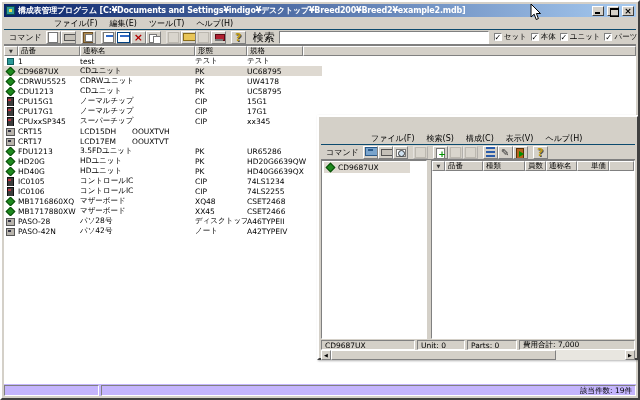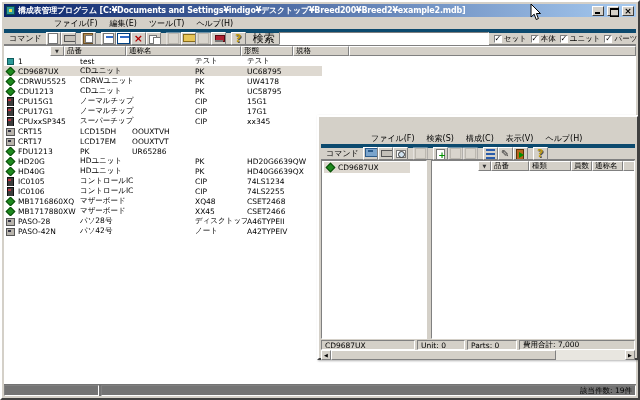--- a/index.html
+++ b/index.html
@@ -12,21 +12,21 @@
   .app-ico{width:9px;height:9px;position:relative;flex:none;background:#2e9a9a;border:1px solid #0e4c4c;}
   .app-ico::after{content:"";position:absolute;left:2px;top:2px;width:3px;height:3px;background:#e8e24a;}
   .cap-btn{width:12px;height:10px;background:#d4d0c8;border:1px solid;border-color:#fff #404040 #404040 #fff;
            position:relative;flex:none;display:flex;align-items:center;justify-content:center;}
   .cap-min::after{content:"";position:absolute;left:2px;bottom:1px;width:5px;height:2px;background:#000;}
   .cap-max::after{content:"";position:absolute;left:2px;top:1px;width:7px;height:6px;border:1px solid #000;border-top-width:2px;}
   .cap-close::after{content:"×";font-size:9px;font-weight:bold;color:#000;line-height:8px;}
   .menubar{display:flex;align-items:center;font-size:8px;color:#000;margin-left:44px;}
   .menu-item{padding:1px 6px;}
   
-  .toolbar{display:flex;align-items:center;border-top:4px solid #0c4a6e;border-bottom:1px solid #808080;padding:1px 2px;gap:1px;}
+  .toolbar{display:flex;align-items:center;border-top:1px solid #0c4a6e;border-bottom:1px solid #808080;padding:1px 2px;gap:1px;}
   .cmd-label{font-size:8px;padding:0 3px;flex:none;}
   .tbtn{width:15px;height:13px;background:#d4d0c8;border:1px solid;border-color:#fff #808080 #808080 #fff;
         display:flex;align-items:center;justify-content:center;position:relative;flex:none;overflow:hidden;}
   .tbtn.tb-gap{border:none;background:transparent;width:5px;}
   .tbtn.disabled{opacity:.4;}
   .i-new::before{content:"";width:8px;height:9px;background:#fff;border:1px solid #777;display:block;}
   .i-print::before{content:"";position:absolute;top:2px;left:3px;width:8px;height:4px;background:#fff;border:1px solid #888;}
   .i-print::after{content:"";position:absolute;bottom:2px;left:2px;width:10px;height:5px;background:#c4c0b8;border:1px solid #555;}
   .i-paste::before{content:"";width:8px;height:9px;background:#b08a50;border:1px solid #6b4e23;display:block;}
   .i-paste::after{content:"";position:absolute;bottom:1px;right:2px;width:6px;height:6px;background:#fff;border:1px solid #777;}
@@ -61,41 +61,41 @@
   .chk .box{width:8px;height:8px;background:#fff;border:1px solid;border-color:#808080 #fff #fff #808080;
             display:flex;align-items:center;justify-content:center;flex:none;}
   .chk .tick{display:none;font-size:8px;line-height:7px;color:#000;font-weight:bold;}
   .chk .tick.on{display:block;}
   .chk-label{font-size:7.5px;white-space:nowrap;}
   .search-btn{margin-left:4px;height:13px;padding:0 3px;display:flex;align-items:center;gap:2px;
               background:#d4d0c8;border:1px solid;border-color:#fff #808080 #808080 #fff;font-size:7.5px;flex:none;white-space:nowrap;}
   
   .listview{position:absolute;left:2px;right:2px;top:43px;bottom:14px;background:#fff;overflow:hidden;
             border-top:1px solid #808080;}
-  .lv-header{display:flex;height:10px;background:#7f1d1d;margin-left:46px;}
+  .lv-header{display:flex;height:10px;background:#7f1d1d;}
   .hcell{border:1px solid;border-color:#fff #808080 #808080 #fff;background:#d4d0c8;font-size:7.5px;
          padding:0 2px;white-space:nowrap;overflow:hidden;flex:none;display:flex;align-items:center;}
   .h-sort{width:14px;justify-content:center;}
   .h-sort::before{content:"▼";font-size:5px;color:#333;}
   .h-part{width:62px;} .h-name{width:115px;} .h-form{width:52px;} .h-spec{width:56px;} .h-fill{flex:1;}
   .lv-rows{position:absolute;left:0;right:0;top:10px;bottom:0;background:#fff;}
   .lv-row{display:flex;height:10px;align-items:center;width:318px;}
   .lv-row.selected{background:#ded9d1;}
   .cell{font-size:7.5px;white-space:nowrap;overflow:hidden;flex:none;color:#000;}
   .c-part{width:76px;display:flex;align-items:center;}
   .c-name{width:115px;} .c-form{width:52px;} .c-spec{width:73px;}
   .row-icon{width:9px;height:9px;display:inline-block;margin:0 3px 0 2px;position:relative;flex:none;}
   .row-icon.set::before{content:"";position:absolute;inset:1px;background:#2e9a9a;border:1px solid #0e5c5c;}
   .row-icon.unit::before{content:"";position:absolute;left:1px;top:1px;width:5px;height:5px;background:#1e8a1e;border:1px solid #0a4a0a;transform:rotate(45deg);}
   .row-icon.parts::before{content:"";position:absolute;left:1px;top:0;width:5px;height:8px;background:#3c3c3c;border:1px solid #111;}
   .row-icon.parts::after{content:"";position:absolute;left:2px;top:2px;width:3px;height:2px;background:#c03040;}
   .row-icon.body::before{content:"";position:absolute;left:0;top:1px;width:7px;height:6px;background:#b8b4ac;border:1px solid #555;}
   .row-icon.body::after{content:"";position:absolute;left:2px;top:3px;width:3px;height:2px;background:#334;}
   
-  .statusbar{position:absolute;left:2px;right:2px;bottom:2px;height:12px;display:flex;gap:2px;align-items:stretch;background:#737373;padding-top:1px;}
+  .statusbar{position:absolute;left:2px;right:2px;bottom:2px;height:12px;display:flex;gap:2px;align-items:stretch;background:#c4b5fd;padding-top:1px;}
   .sb-panel{border:1px solid;border-color:#808080 #fff #fff #808080;font-size:7.5px;display:flex;align-items:center;padding:0 3px;white-space:nowrap;overflow:hidden;}
   .sb-left{width:95px;flex:none;}
   .sb-main{flex:1;justify-content:flex-end;}
   
   .child-win{position:absolute;left:315px;top:113px;width:322px;height:245px;background:#d4d0c8;
              border:2px solid;border-color:#ffffff #404040 #404040 #ffffff;box-shadow:1px 1px 2px rgba(0,0,0,.3);}
   .child-win .titlebar{height:13px;}
   .child-win .menubar{position:absolute;left:2px;right:2px;top:15px;height:12px;}
   .child-win .toolbar{position:absolute;left:2px;right:2px;top:27px;height:16px;}
   .child-body{position:absolute;left:2px;right:2px;top:43px;height:179px;display:flex;}
@@ -313,20 +313,21 @@
           </span>
           <span class="cell c-form">LCD17EM</span>
           <span class="cell c-spec">OOUXTVT</span>
         </div>
 
         <div class="lv-row">
           <span class="cell c-part">
             <i class="row-icon unit"></i>
             <span>FDU1213</span>
           </span>
+          <span class="cell c-name">3.5FDユニット</span>
           <span class="cell c-form">PK</span>
           <span class="cell c-spec">UR65286</span>
         </div>
 
         <div class="lv-row">
           <span class="cell c-part">
             <i class="row-icon unit"></i>
             <span>HD20G</span>
           </span>
           <span class="cell c-name">HDユニット</span>

